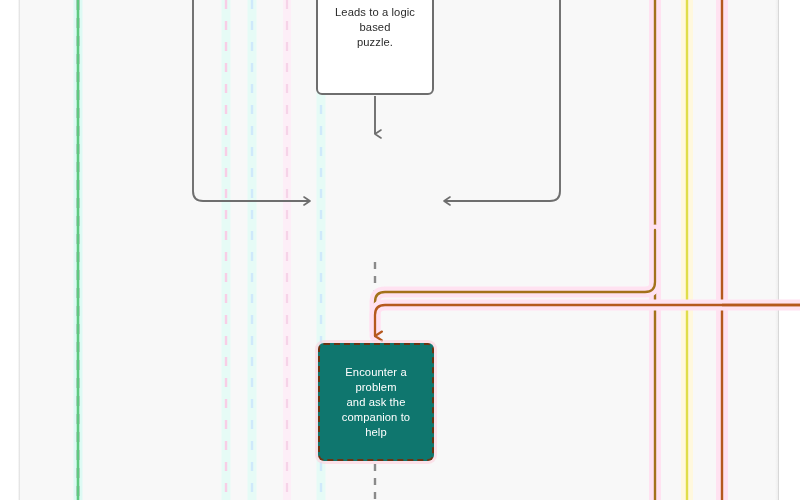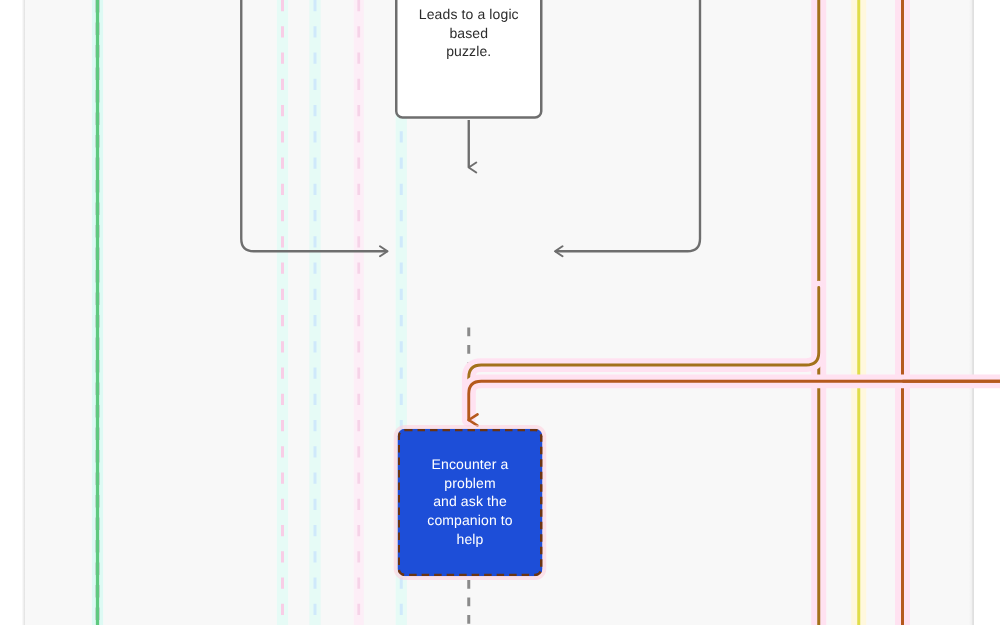--- a/index.html
+++ b/index.html
@@ -61,21 +61,21 @@
     line-height: 15px;
     letter-spacing: 0.1px;
     padding: 6px 12px;
   }
   .node-plain {
     background: #ffffff;
     border: 2px solid #6e6e6e;
     color: #2b2b2b;
   }
   .node-highlight {
-    background: #1d4ed8;
+    background: #0f766e;
     border: 2px dashed #6b3412;
     color: #ffffff;
     box-shadow: 0 0 0 3px rgba(255, 205, 220, 0.55);
   }
   .node-label { white-space: pre-line; display: block; }
 </style>
 </head>
 <body>
 
 <div id="canvas">

